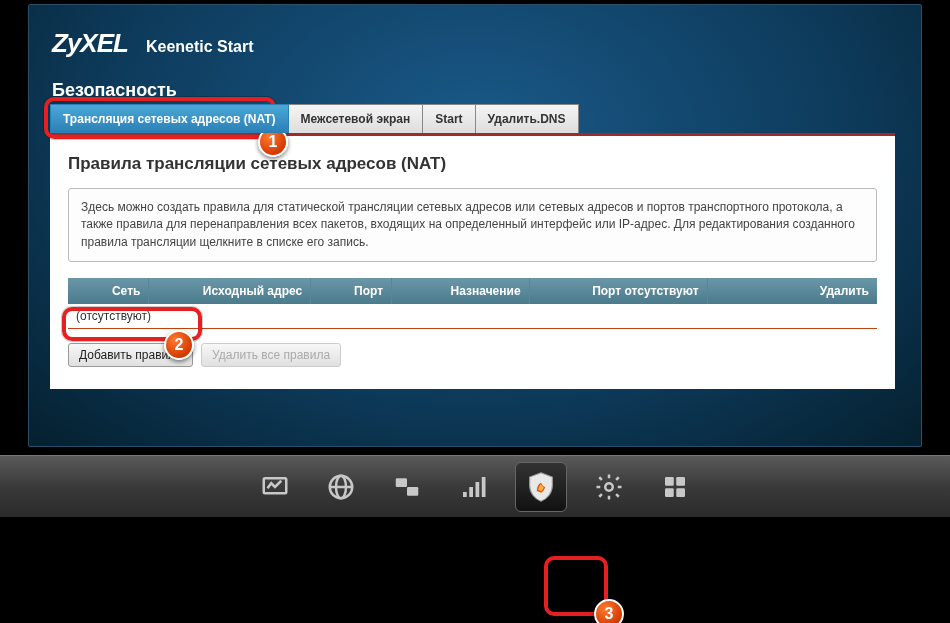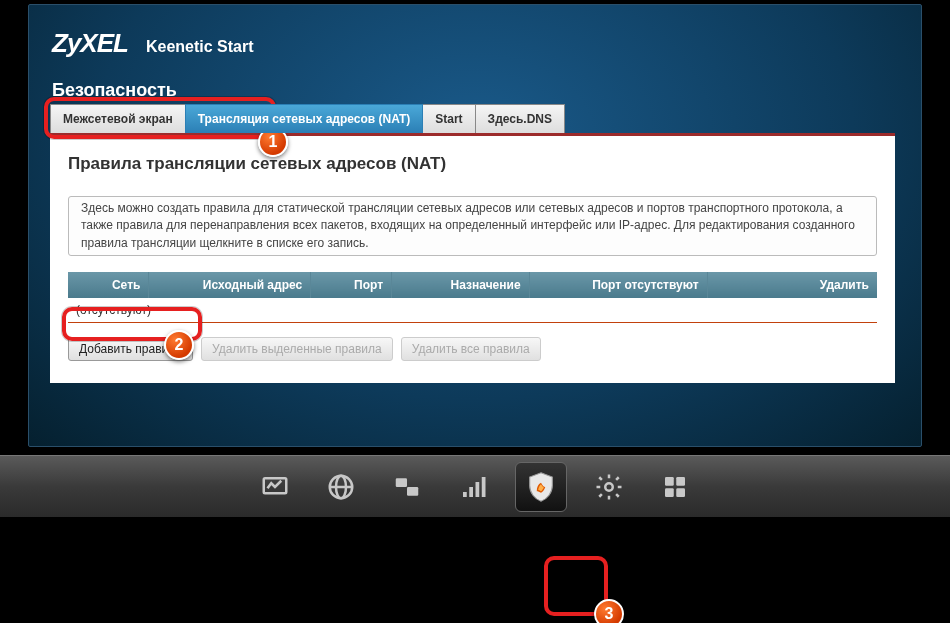--- a/index.html
+++ b/index.html
@@ -60,26 +60,26 @@
   }
   .content-panel {
     position: absolute;
     left: 50px; top: 133px; right: 55px;
     background: #fff;
     border-top: 3px solid #9c2b2b;
     padding: 18px 18px 22px 18px;
   }
   .page-title {
     font-size: 17px; font-weight: bold; color: #333;
-    margin-bottom: 22px;
+    margin-bottom: 14px;
   }
   .info-box {
     border: 1px solid #bbb;
     background: #fdfdfd;
-    padding: 3px 12px;
+    padding: 10px 12px;
     font-size: 12px; color: #444;
     line-height: 1.45;
     border-radius: 3px;
     margin-bottom: 16px;
   }
   table.grid {
     width: 100%; border-collapse: collapse;
     font-size: 12px;
   }
   table.grid thead th {
@@ -163,24 +163,24 @@
   <div class="router-bg"></div>
 
   <div class="header">
     <div class="logo">ZyXEL</div>
     <div class="model">Keenetic Start</div>
   </div>
 
   <div class="section-title">Безопасность</div>
 
   <div class="tabs">
+    <div class="tab active">Трансляция сетевых адресов (NAT)</div>
     <div class="tab">Межсетевой экран</div>
-    <div class="tab active">Трансляция сетевых адресов (NAT)</div>
     <div class="tab">Start</div>
-    <div class="tab">Здесь.DNS</div>
+    <div class="tab">Удалить.DNS</div>
   </div>
 
   <div class="content-panel">
     <div class="page-title">Правила трансляции сетевых адресов (NAT)</div>
     <div class="info-box">Здесь можно создать правила для статической трансляции сетевых адресов или сетевых адресов и портов транспортного протокола, а также правила для перенаправления всех пакетов, входящих на определенный интерфейс или IP-адрес. Для редактирования созданного правила трансляции щелкните в списке его запись.</div>
 
     <table class="grid">
       <thead>
         <tr>
           <th style="width:10%">Сеть</th>
@@ -193,21 +193,20 @@
       </thead>
       <tbody>
         <tr>
           <td colspan="6">(отсутствуют)</td>
         </tr>
       </tbody>
     </table>
 
     <div class="button-row">
       <button class="btn">Добавить правило</button>
-      <button class="btn disabled">Удалить выделенные правила</button>
       <button class="btn disabled">Удалить все правила</button>
     </div>
   </div>
 
   <div class="highlight" style="left:44px; top:97px; width:232px; height:42px;"></div>
   <div class="badge" style="left:258px; top:127px;">1</div>
 
   <div class="highlight" style="left:62px; top:307px; width:140px; height:34px;"></div>
   <div class="badge" style="left:164px; top:330px;">2</div>
 

